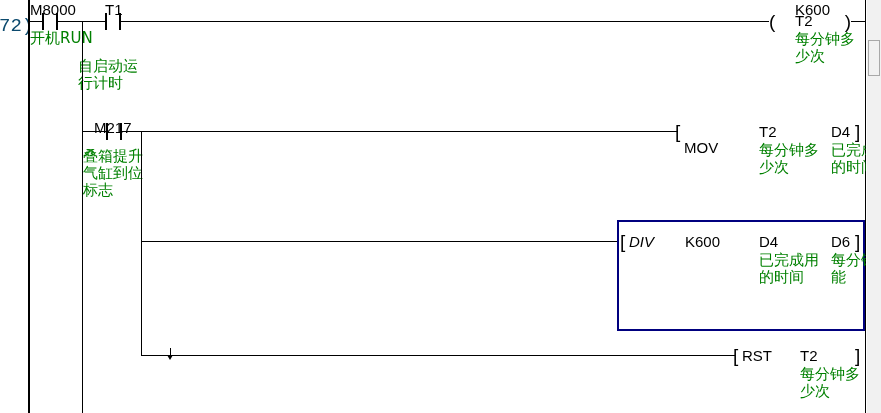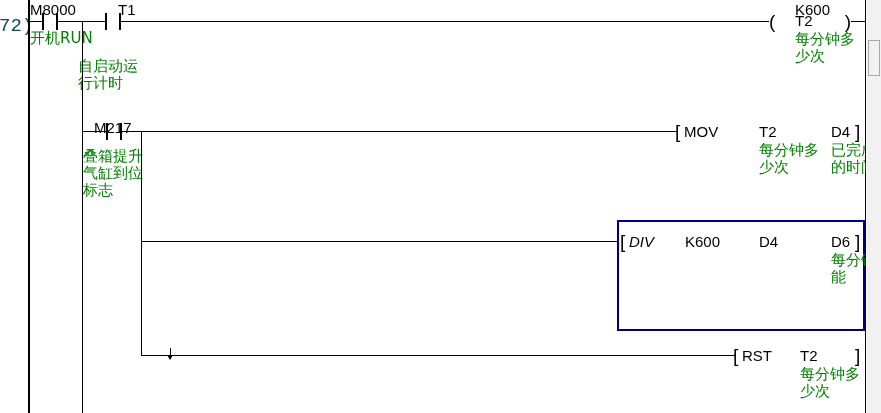--- a/index.html
+++ b/index.html
@@ -95,21 +95,21 @@
 
   <div class="contact" style="left:42px;top:13px;">
     <div class="bar bl"></div>
       <div class="bar br"></div>
   </div>
 
   <div class="lbl cmt" style="left:30px;top:30px;">开机RUN</div>
 
   <div class="wire-h" style="left:58px;top:21px;width:47px;"></div>
 
-  <div class="lbl op" style="left:118px;top:2px;">T1</div>
+  <div class="lbl op" style="left:105px;top:2px;">T1</div>
 
   <div class="contact" style="left:105px;top:13px;">
     <div class="bar bl"></div>
       <div class="bar br"></div>
   </div>
 
   <div class="lbl cmt" style="left:78px;top:30px;margin-top:28px;">自启动运
 行计时</div>
 
   <div class="wire-h" style="left:121px;top:21px;width:648px;"></div>
@@ -141,36 +141,38 @@
   <div class="lbl cmt" style="left:83px;top:148px;">叠箱提升
 气缸到位
 标志</div>
 
   <div class="wire-h" style="left:122px;top:131px;width:20px;"></div>
 
   <div class="wire-v" style="left:141px;top:131px;height:225px;"></div>
 
   <div class="wire-h" style="left:141px;top:131px;width:537px;"></div>
   <div class="brk" style="left:675px;top:122px;">[</div>
-  <div class="lbl op" style="left:684px;top:124px;">MOV</div>
+  <div class="lbl op" style="left:684px;top:140px;">MOV</div>
   <div class="lbl op" style="left:759px;top:124px;">T2</div>
   <div class="lbl cmt" style="left:759px;top:142px;">每分钟多
 少次</div>
   <div class="lbl op" style="left:831px;top:124px;">D4</div>
   <div class="lbl cmt" style="left:831px;top:142px;">已完成用
 的时间</div>
   <div class="brk" style="left:855px;top:122px;">]</div>
 
   <div class="wire-h" style="left:141px;top:241px;width:478px;"></div>
   <div class="sel-box" style="left:617px;top:220px;width:248px;height:111px;"></div>
   <div class="brk" style="left:620px;top:232px;">[</div>
   <div class="lbl op" style="left:629px;top:234px;font-style:italic;">DIV</div>
   <div class="lbl op" style="left:685px;top:234px;">K600</div>
   <div class="lbl cmt" style="left:685px;top:252px;"></div>
   <div class="lbl op" style="left:759px;top:234px;">D4</div>
+  <div class="lbl cmt" style="left:759px;top:252px;">已完成用
+的时间</div>
   <div class="lbl op" style="left:831px;top:234px;">D6</div>
   <div class="lbl cmt" style="left:831px;top:252px;">每分钟产
 能</div>
   <div class="brk" style="left:855px;top:232px;">]</div>
 
   <div class="wire-h" style="left:141px;top:355px;width:594px;"></div>
   <div class="cursor-marker" style="left:166px;top:348px;">
     <div class="stem"></div>
       <div class="head"></div>
   </div>

